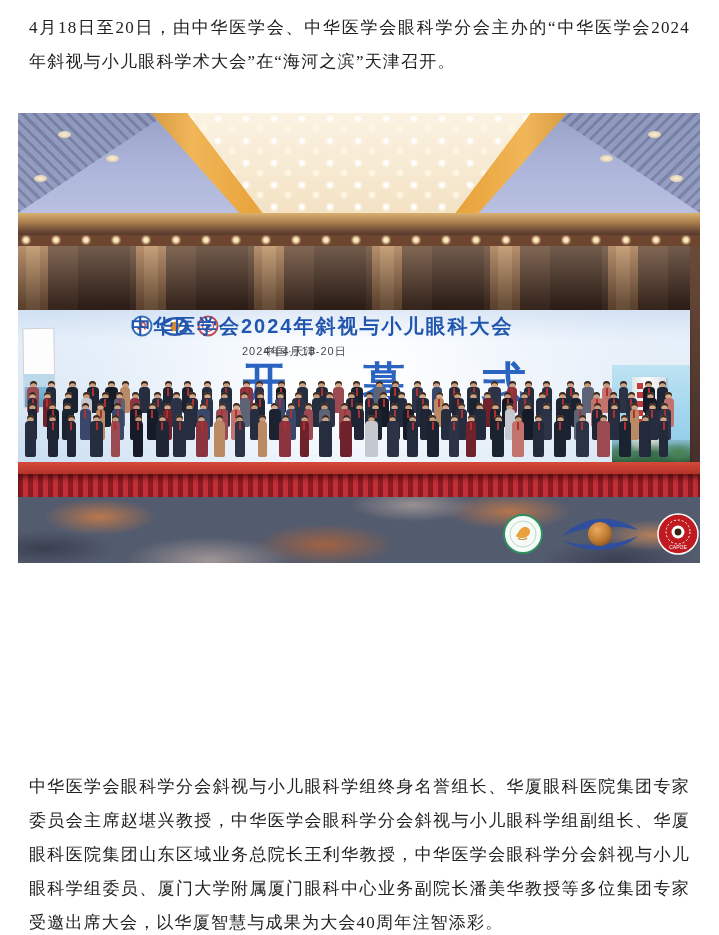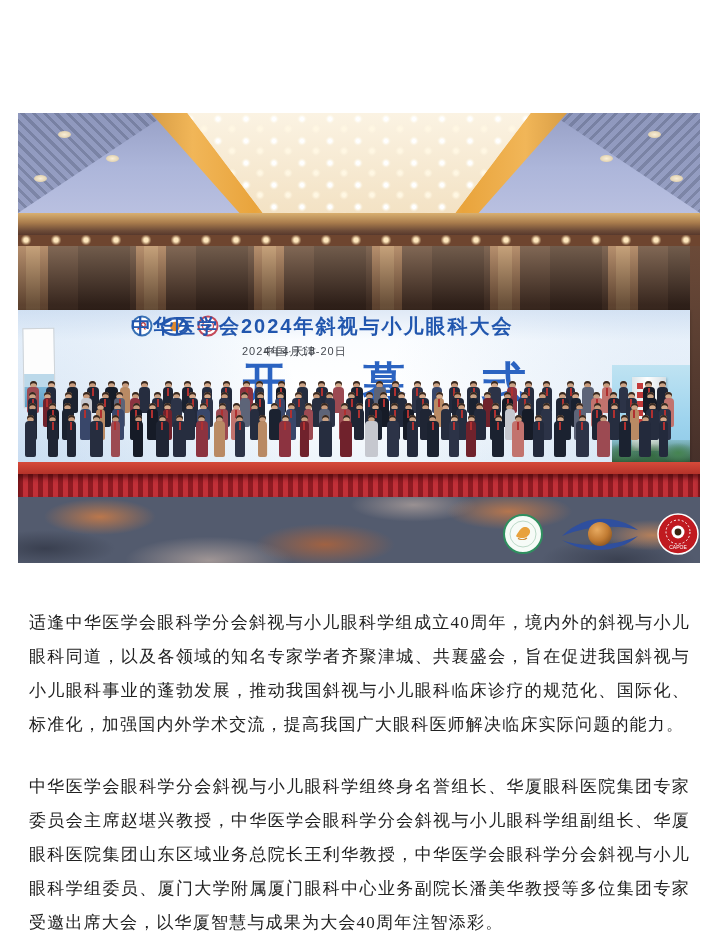--- a/index.html
+++ b/index.html
@@ -115,20 +115,21 @@
         radial-gradient(ellipse 100px 26px at 4% 78%,rgba(56,62,78,.95),transparent 70%),
         radial-gradient(ellipse 110px 30px at 88% 95%,rgba(56,62,78,.9),transparent 70%);}
   .c-logos{left:485px;top:15px;display:flex;align-items:center;gap:15px;position:absolute;}
   .c-logos svg{position:static;display:block;}
 </style>
 </head>
 <body>
 
 <div class="page">
 
+  <p class="para" id="p1">4月18日至20日，由中华医学会、中华医学会眼科学分会主办的“中华医学会2024 年斜视与小儿眼科学术大会”在“海河之滨”天津召开。</p>
 
   <figure class="photo">
 
     <div class="ph-ceiling">
       <div class="corner cl"></div>
       <div class="corner cr"></div>
       <div class="chand-gold">
         <div class="chand-cream"></div>
       </div>
       <div class="dl" style="left:40px;top:18px"></div>
@@ -950,17 +951,16 @@
           <circle cx="21" cy="21" r="20" fill="#c01a20" stroke="#ffffff" stroke-width="1.5"></circle>
           <circle cx="21" cy="19" r="12" fill="none" stroke="#ffffff" stroke-width="1" stroke-dasharray="2 2"></circle>
           <circle cx="21" cy="19" r="6.5" fill="#ffffff"></circle>
           <circle cx="21" cy="19" r="3.4" fill="#3a2410"></circle>
           <text x="21" y="36" text-anchor="middle" font-size="5" fill="#ffffff" font-family="Liberation Sans, sans-serif">CAPOE</text>
         </svg>
       </div>
     </div>
   </figure>
 
-  <p class="para" id="p2">适逢中华医学会眼科学分会斜视与小儿眼科学组成立40周年，境内外的斜视与小儿眼科同道，以及各领域的知名专家学者齐聚津城、共襄盛会，旨在促进我国斜视与小儿眼科事业的蓬勃发展，推动我国斜视与小儿眼科临床诊疗的规范化、国际化、标准化，加强国内外学术交流，提高我国广大眼科医师解决临床实际问题的能力。</p>
 
   <p class="para" id="p3"><span>中华医学会眼科学分会斜视与小儿眼科学组终身名誉组长、华厦眼科医院集团专家委员会主席</span><span class="b">赵堪兴</span><span>教授，中华医学会眼科学分会斜视与小儿眼科学组副组长、华厦眼科医院集团山东区域业务总院长</span><span class="b">王利华</span><span>教授，中华医学会眼科学分会斜视与小儿眼科学组委员、厦门大学附属厦门眼科中心业务副院长</span><span class="b">潘美华</span><span>教授等多位集团专家受邀出席大会，以华厦智慧与成果为大会40周年注智添彩。</span></p>
 
 </div>
 
 </body></html>

